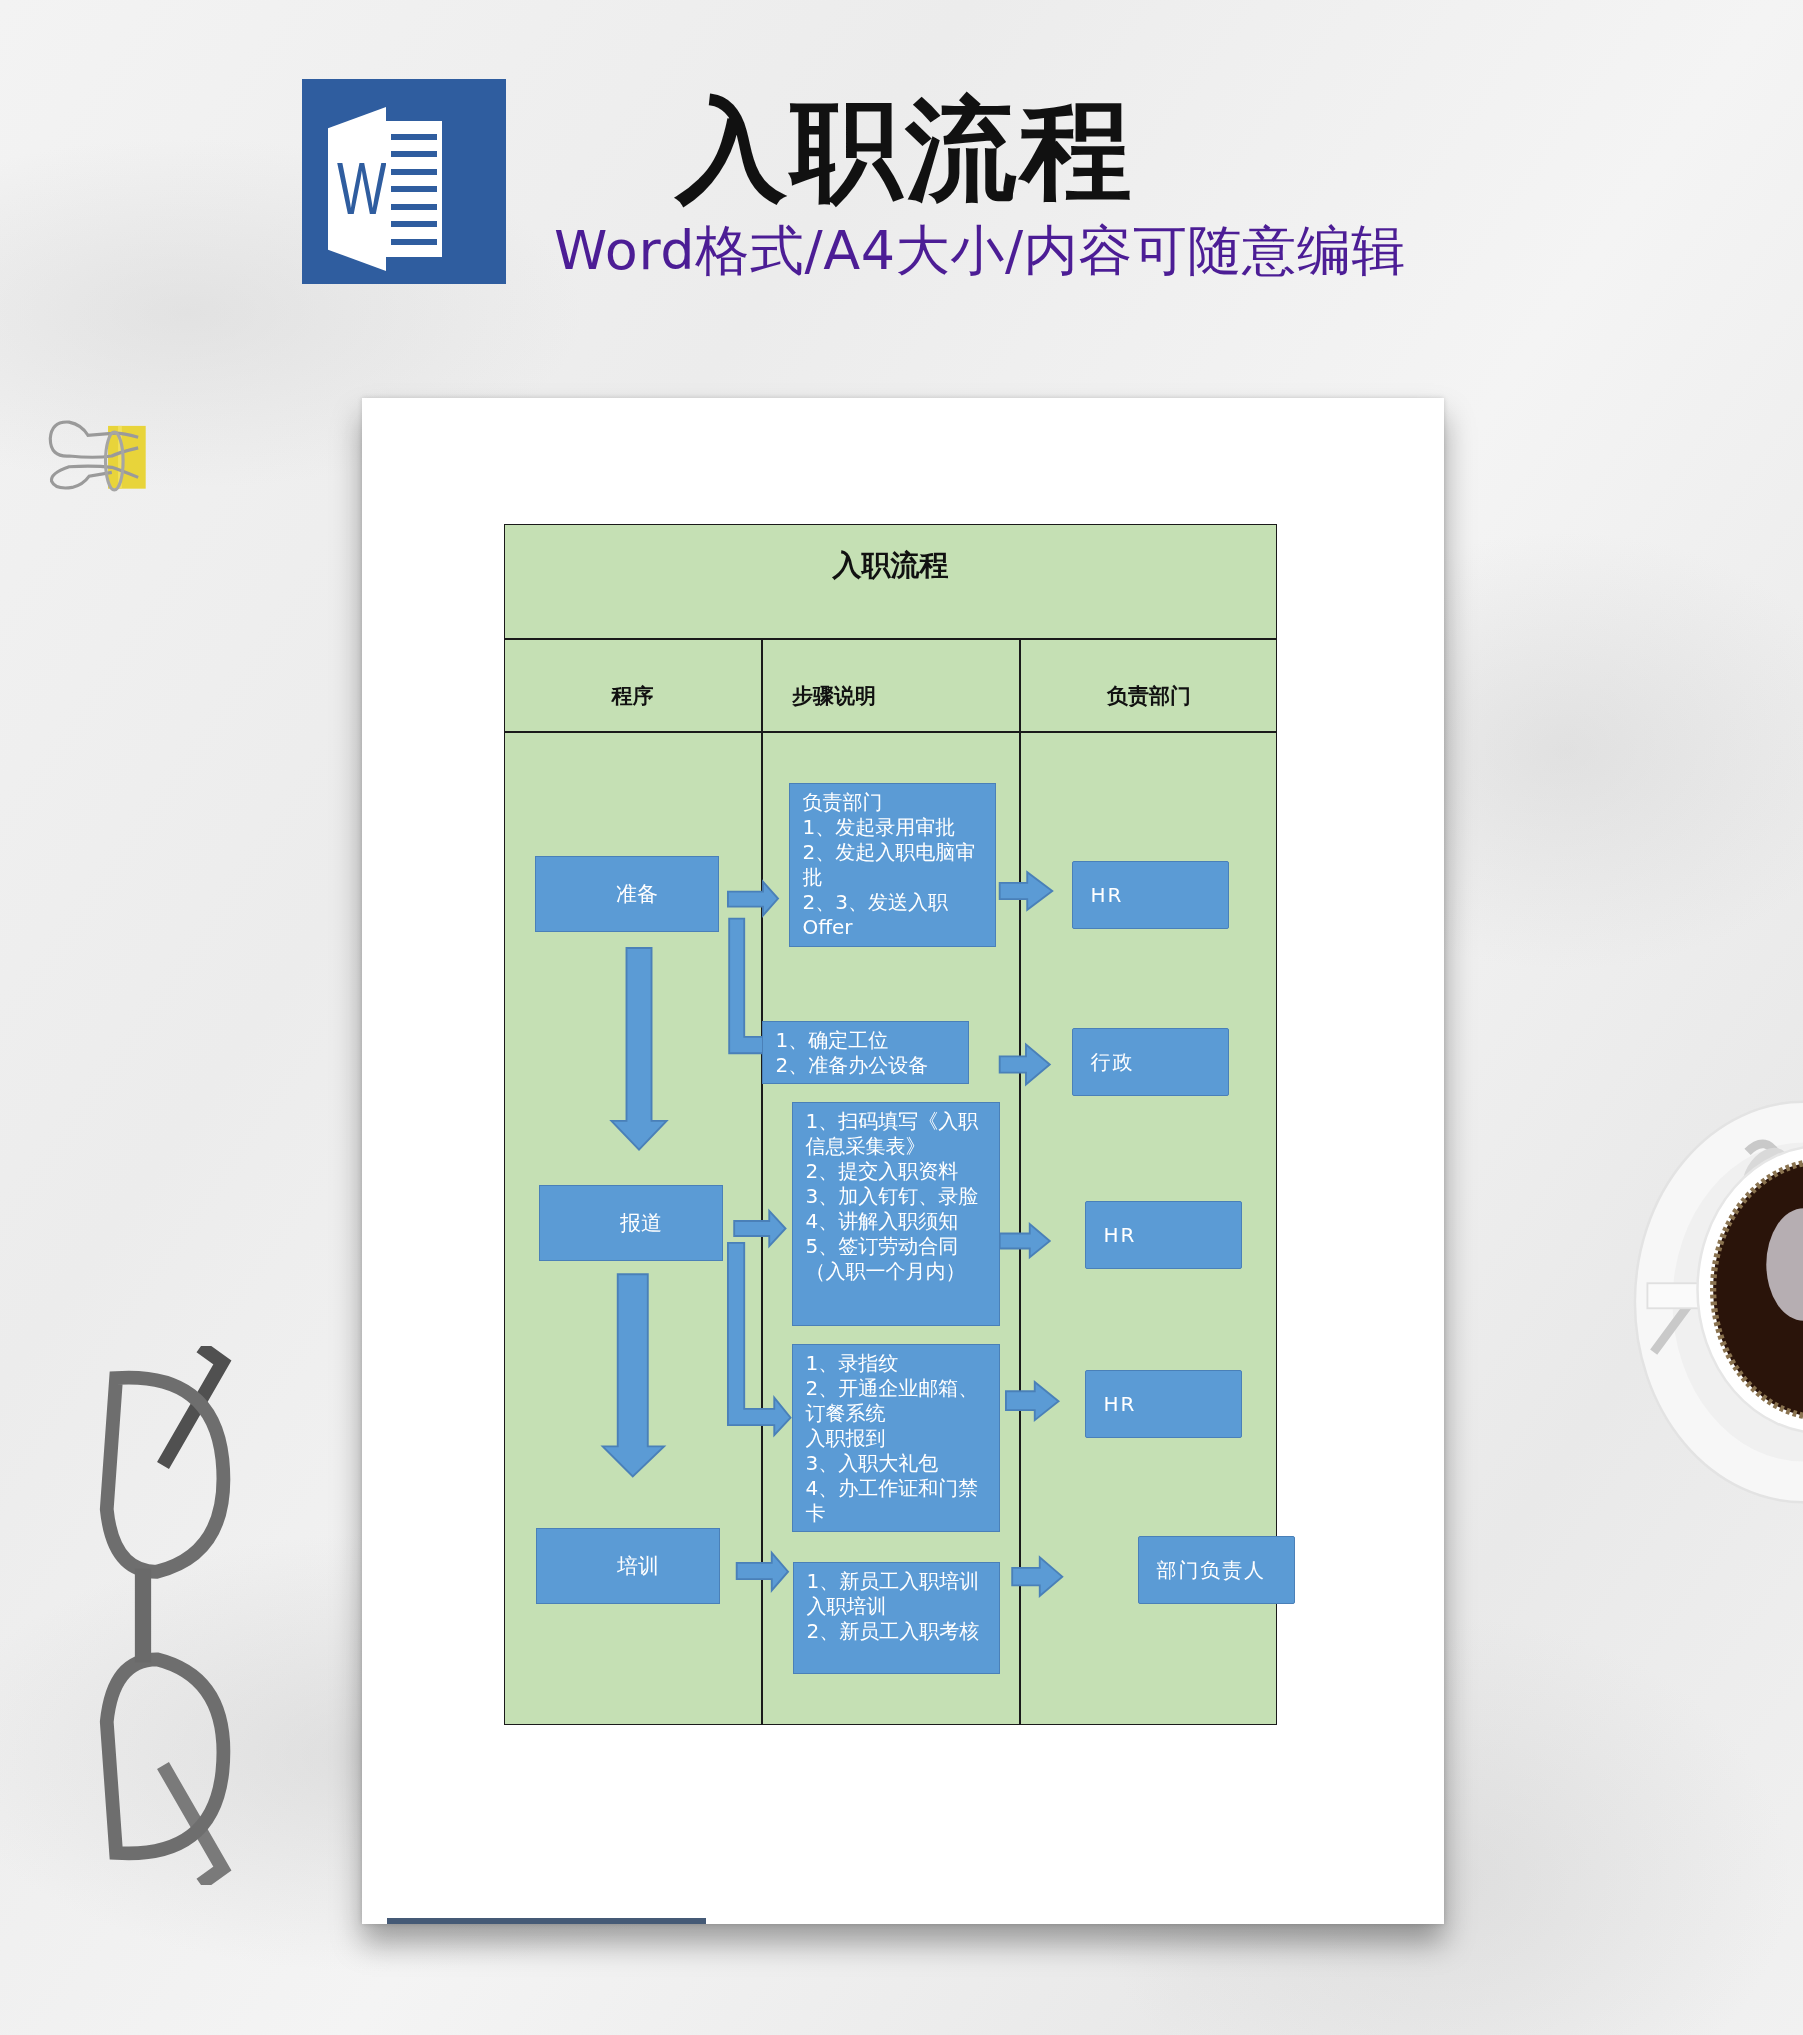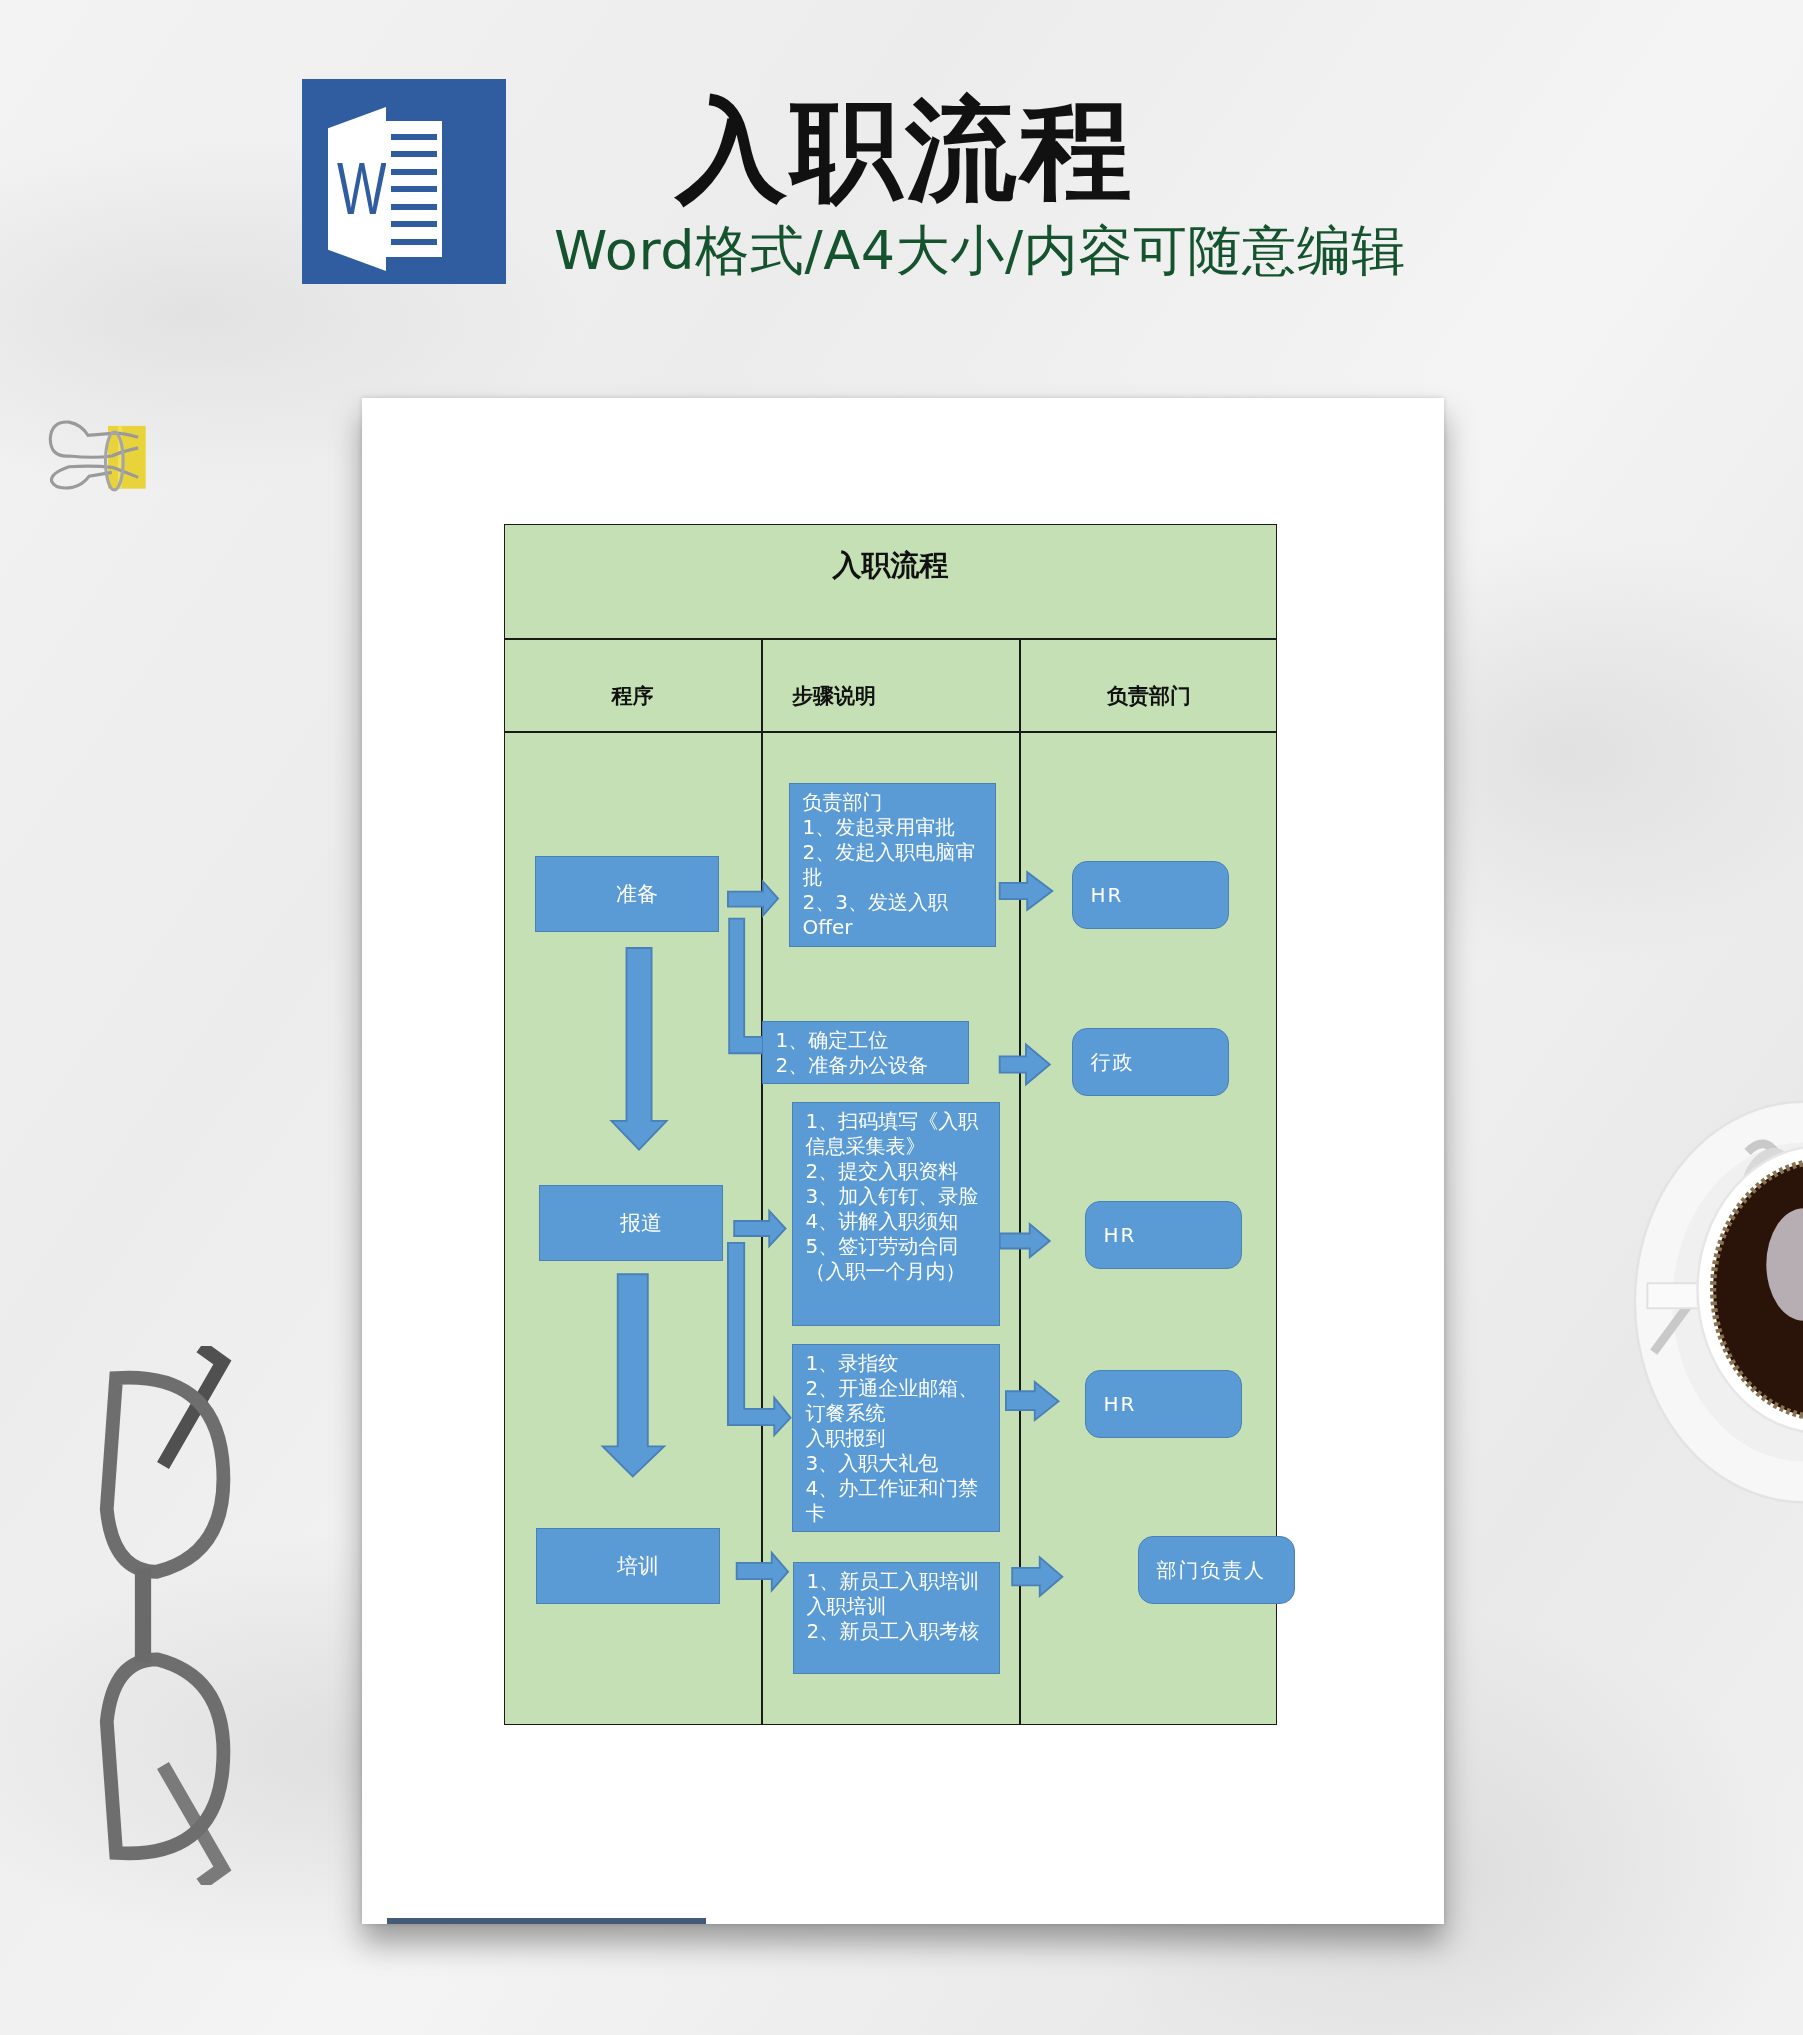--- a/index.html
+++ b/index.html
@@ -19,21 +19,21 @@
   
   .word-logo { left: 302px; top: 79px; width: 204px; height: 205px; background: #2f5d9f; }
   .word-logo .page { position: absolute; left: 26px; top: 28px; width: 58px; height: 164px; background: #fff;
     clip-path: polygon(0 13%, 100% 0, 100% 100%, 0 87%); }
   .word-logo .letter { position: absolute; left: 35px; top: 72px; font-size: 75px; color: #2f5d9f;
     font-family: "Liberation Sans", sans-serif; transform: scaleX(0.7); transform-origin: left; line-height: 1; }
   .word-logo .sheet { position: absolute; left: 84px; top: 42px; width: 56px; height: 136px; background: #fff; }
   .word-logo .sheet i { position: absolute; left: 5px; width: 46px; height: 6.3px; background: #2f5d9f; }
 
   .hero-title { left: 676px; top: 94px; font-size: 111px; font-weight: bold; color: #111; letter-spacing: 3.8px; line-height: 1; }
-  .hero-sub { left: 554px; top: 224px; font-size: 54px; color: #14532d; line-height: 1; white-space: nowrap; letter-spacing: 0.6px; }
+  .hero-sub { left: 554px; top: 224px; font-size: 54px; color: #4c1d95; line-height: 1; white-space: nowrap; letter-spacing: 0.6px; }
 
   
   .clip { left: 44px; top: 407px; width: 113px; height: 88px; }
   .glasses { left: 88px; top: 1346px; width: 150px; height: 539px; }
   .coffee { left: 1616px; top: 1083px; width: 188px; height: 438px; }
 
   
   .paper { left: 362px; top: 398px; width: 1082px; height: 1526px; background: #fff;
     box-shadow: 0 19px 28px rgba(0,0,0,0.35), 0 0 5px rgba(0,0,0,0.15); }
   .paper-bar { left: 387px; top: 1918px; width: 319px; height: 5.6px; background: #455a76; }
@@ -41,21 +41,21 @@
   
   .table { left: 504px; top: 524px; width: 773px; height: 1201px; background: #c5e0b4; border: 1.9px solid #1a1a1a; }
   .hline { background: #1a1a1a; height: 1.9px; }
   .vline { background: #1a1a1a; width: 1.9px; }
   .tbl-title { left: 504px; top: 546px; width: 773px; text-align: center; font-size: 29px; font-weight: bold; color: #111; }
   .col-head { font-size: 21px; font-weight: bold; color: #111; text-align: center; margin-top: 21px; }
 
   .box { position: absolute; background: #5b9bd5; border: 1.9px solid #4a80b8; color: #fff; padding-left: 20px; }
   .proc { display: flex; align-items: center; justify-content: center; font-size: 21px; }
   .step { font-size: 20px; line-height: 25px; padding: 6.3px 12.5px; white-space: pre-line; }
-  .dept { border-radius: 15px; display: flex; align-items: center; padding-left: 17.5px; font-size: 20px; letter-spacing: 1.9px; }
+  .dept { border-radius: 2px; display: flex; align-items: center; padding-left: 17.5px; font-size: 20px; letter-spacing: 1.9px; }
 
   svg.arrows { position: absolute; left: 0; top: 0; width: 1804px; height: 2035px; pointer-events: none; }
 </style>
 </head>
 <body>
 
 <div class="abs word-logo">
   <div class="page"></div>
   <div class="letter">W</div>
   <div class="sheet">

